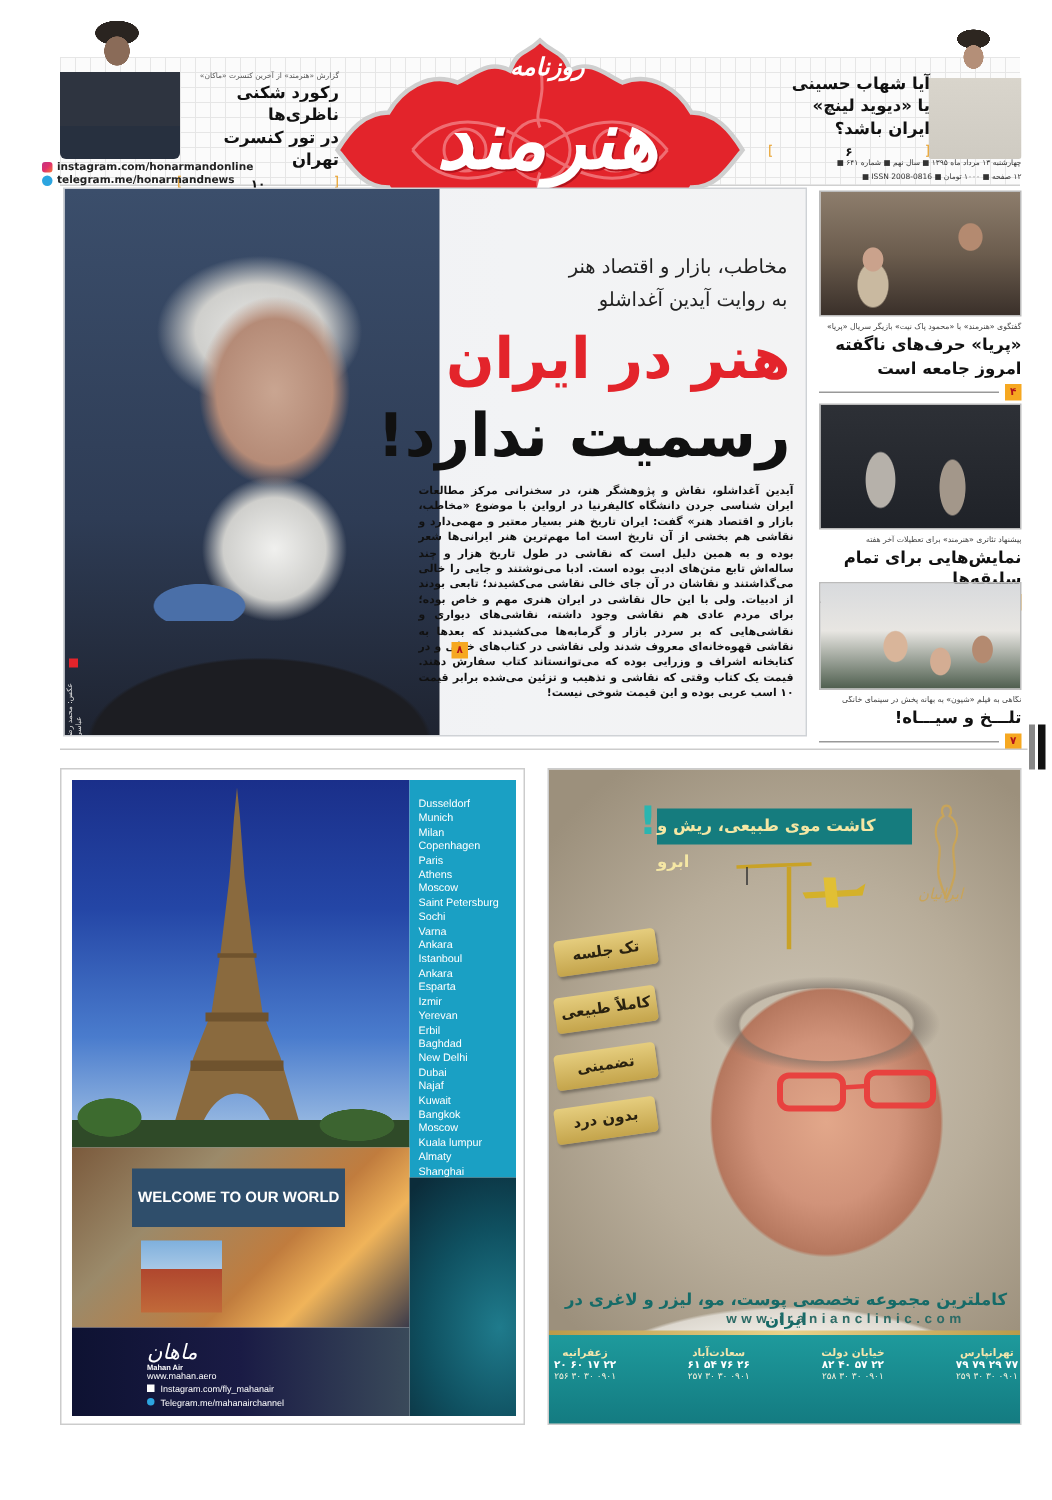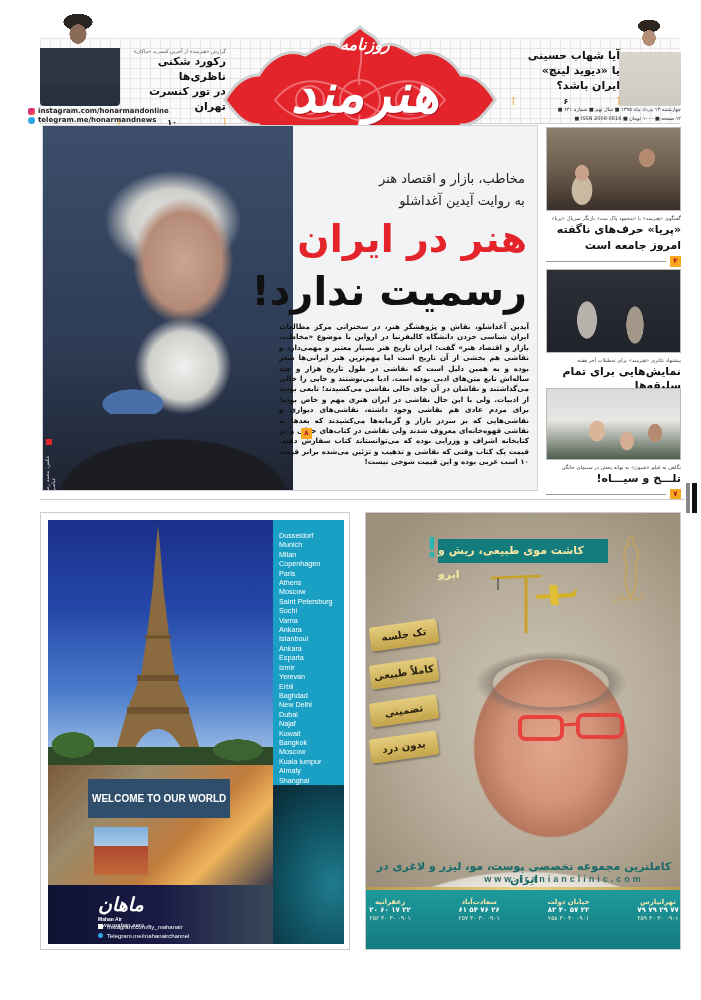--- a/index.html
+++ b/index.html
@@ -162,21 +162,21 @@
     background: linear-gradient(135deg, #7b5a3c 0%, #9b8a6a 30%, #c07c3e 60%, #f0b45a 75%, #3a3a4a 100%); }
   .world-title { position: absolute; left: 40px; top: 14px; background: #2f4e6b; color: #fff; font-family: "Liberation Sans", sans-serif;
     font-size: 10px; font-weight: bold; padding: 14px 4px; }
   .kremlin { position: absolute; left: 46px; top: 62px; width: 54px; height: 48px;
     background: linear-gradient(180deg, #7fb0dd 0%, #a8c8e6 40%, #b0472e 40%, #c16a3a 100%); }
   .earth-panel { position: absolute; left: 225px; top: 265px; width: 71px; height: 159px;
     background: radial-gradient(ellipse 90px 120px at 60px 100px, #1f7b8c 0%, #0f5060 55%, #0b2c3a 100%); }
   .dark-panel { position: absolute; left: 0; top: 365px; width: 225px; height: 59px;
     background: linear-gradient(90deg, #0e1232 0%, #1a1b45 50%, #3a4a5a 100%); }
   .mahan-brand { position: absolute; left: 50px; top: 8px; color: #fff; font-family: "Liberation Sans", sans-serif; }
-  .mahan-logo { font-size: 19px; font-style: italic; font-weight: bold; }
+  .mahan-logo { font-size: 14px; font-style: italic; font-weight: normal; }
   .mahan-name { font-size: 5px; font-weight: bold; }
   .mahan-url { font-size: 6px; }
   .mahan-social { position: absolute; left: 50px; top: 38px; font-family: "Liberation Sans", sans-serif; font-size: 6px; color: #fff; line-height: 9px; }
   .mahan-social .ig { display: inline-block; width: 5px; height: 5px; background: #fff; margin-right: 4px; }
   .mahan-social .tg { display: inline-block; width: 5px; height: 5px; border-radius: 50%; background: #2ca5e0; margin-right: 4px; }
 
   
   .ad-right { position: absolute; left: 365px; top: 512px; width: 316px; height: 438px; border: 1px solid #ccc;
     background: radial-gradient(ellipse 220px 240px at 170px 200px, #cfc7b8 0%, #b8ad9a 55%, #9c907c 100%); overflow: hidden; }
   .clinic-banner { position: absolute; left: 72px; top: 26px; width: 170px; height: 24px; background: #157c7e;

